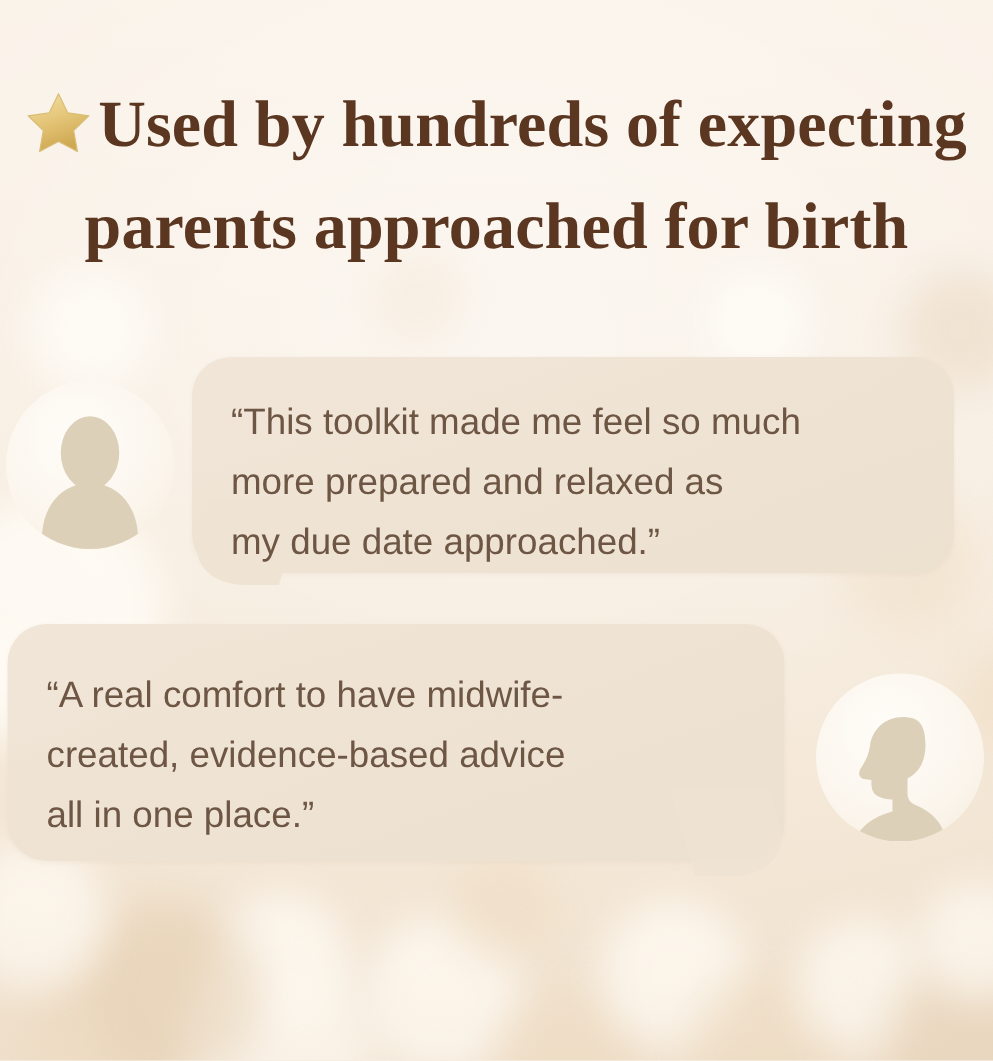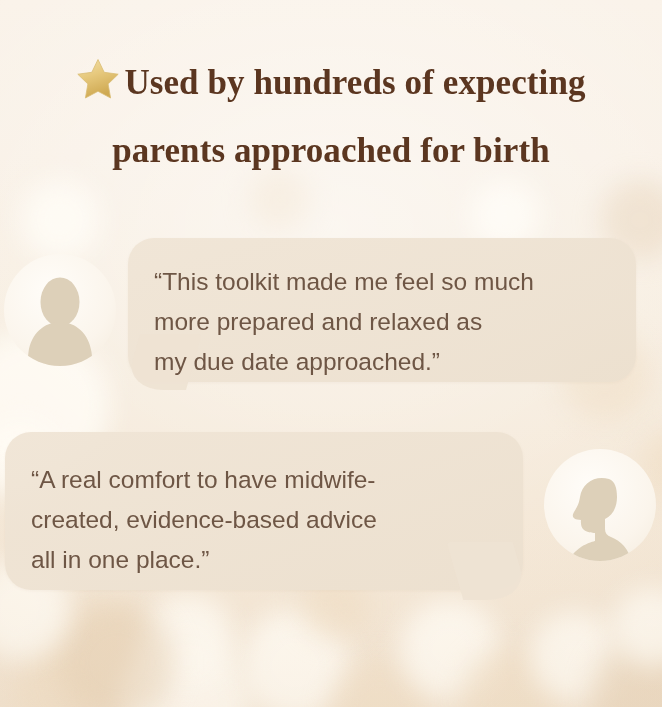--- a/index.html
+++ b/index.html
@@ -56,21 +56,21 @@
   }
 
   
   .headline {
     position: absolute;
     left: 0;
     top: 52px;
     width: 662px;
     text-align: center;
     font-family: "Liberation Serif", serif;
-    font-size: 35px;
+    font-size: 44px;
     line-height: 62px;
     color: #5b3620;
     letter-spacing: 0.1px;
     z-index: 5;
   }
   .headline .star-icon {
     display: inline-block;
     vertical-align: -6px;
     margin-right: 4px;
   }
@@ -123,21 +123,21 @@
     height: 56px;
     background: rgba(238,227,211,0.95);
     border-bottom-left-radius: 40px 30px;
     border-top-right-radius: 4px;
     transform: skewX(-16deg);
     z-index: -1;
   }
 
   .bubble-2 {
     left: 5px;
-    top: 432px;
+    top: 416px;
     width: 518px;
     height: 158px;
     padding: 28px 0 0 26px;
   }
   
   .bubble-2::after {
     content: "";
     position: absolute;
     right: 2px;
     bottom: -10px;

